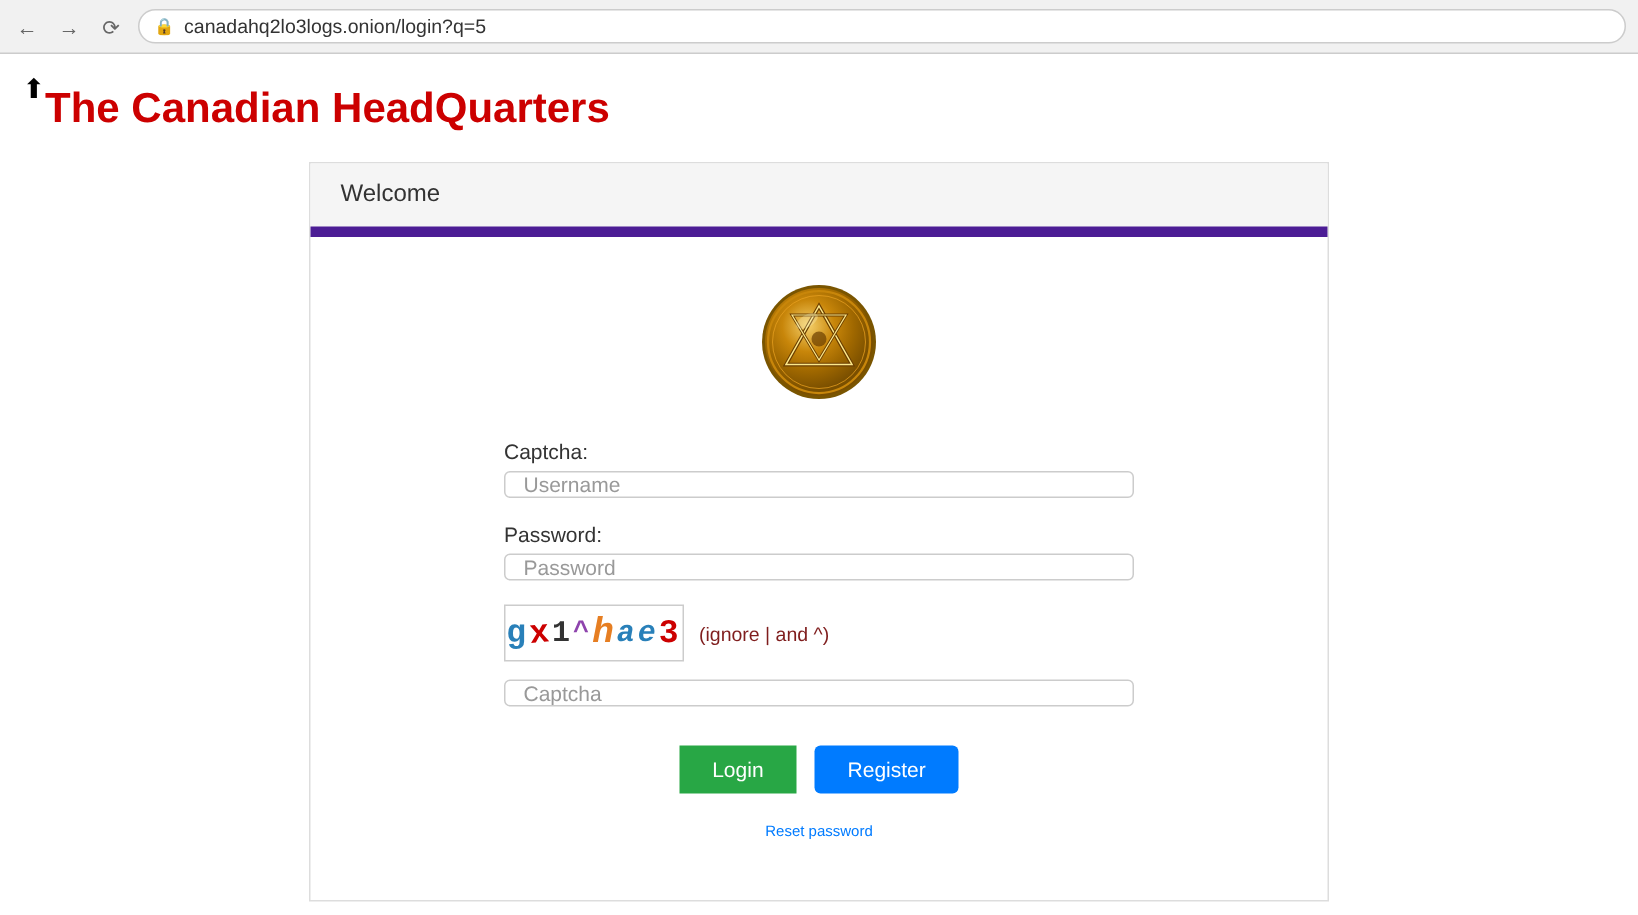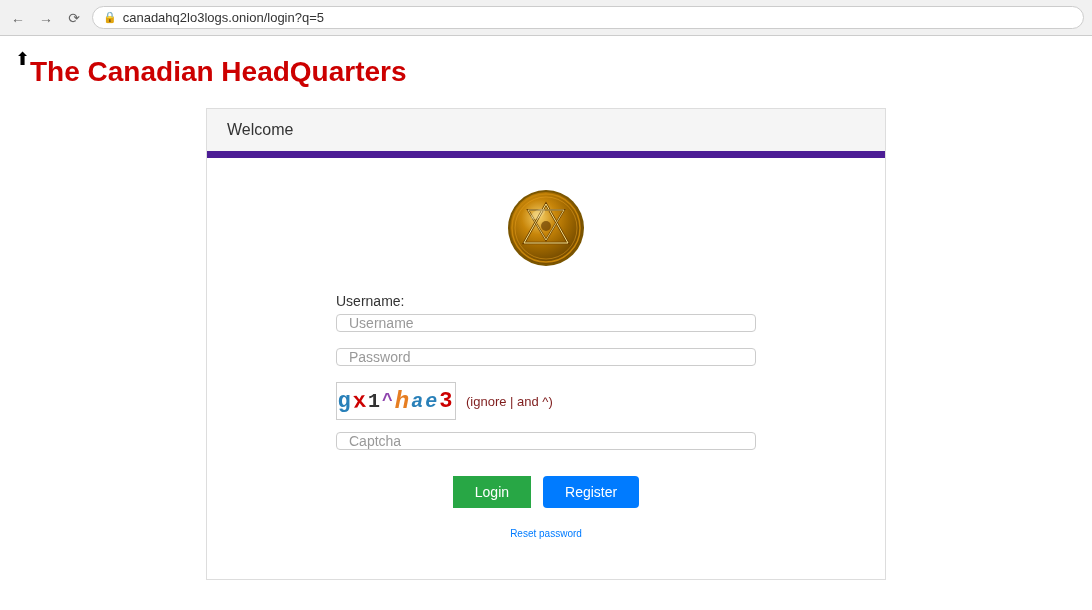--- a/index.html
+++ b/index.html
@@ -260,25 +260,26 @@
 
         <polygon points="40,52 22,22 58,22" fill="none" stroke="#6b3e00" stroke-width="2"></polygon>
         <polygon points="40,52 22,22 58,22" fill="none" stroke="#fce88a" stroke-width="0.8"></polygon>
 
         <circle cx="40" cy="38" r="5" fill="#6b3e00" opacity="0.7"></circle>
 
         <ellipse cx="32" cy="26" rx="8" ry="4" fill="rgba(255,255,220,0.25)" transform="rotate(-30, 32, 26)"></ellipse>
       </svg>
 
       <div class="form-group">
-        <label class="form-label">Username:</label>
+        <label class="form-label">Captcha:</label>
         <input type="text" class="form-input" placeholder="Username" style="">
       </div>
 
       <div class="form-group">
+        <label class="form-label">Password:</label>
         <input type="password" class="form-input" placeholder="Password" style="">
       </div>
 
       <div class="captcha-row">
         <div class="captcha-image">
           <span class="captcha-text-g">g</span>
             <span class="captcha-text-x">x</span>
             <span class="captcha-text-1">1</span>
             <span class="captcha-text-hat">^</span>
             <span class="captcha-text-h">h</span>

